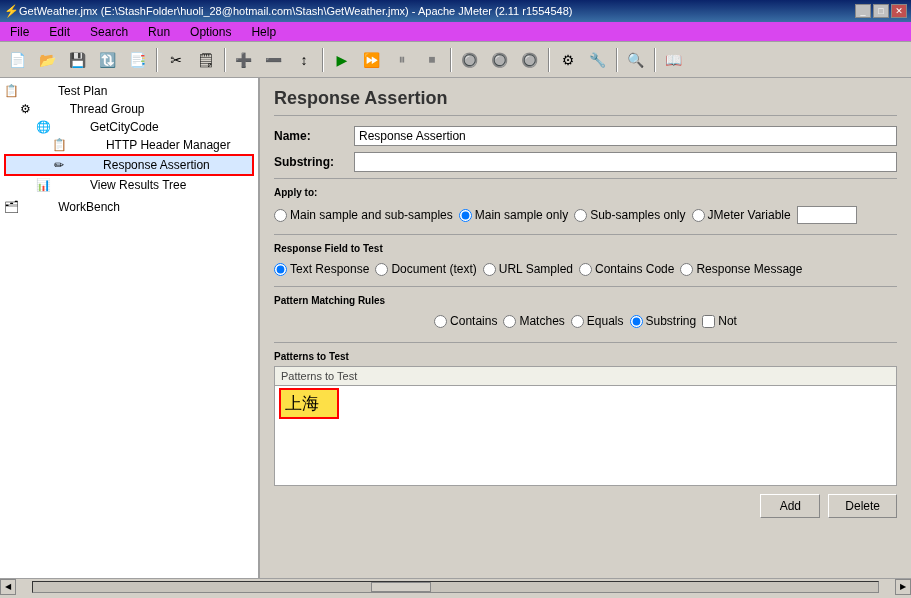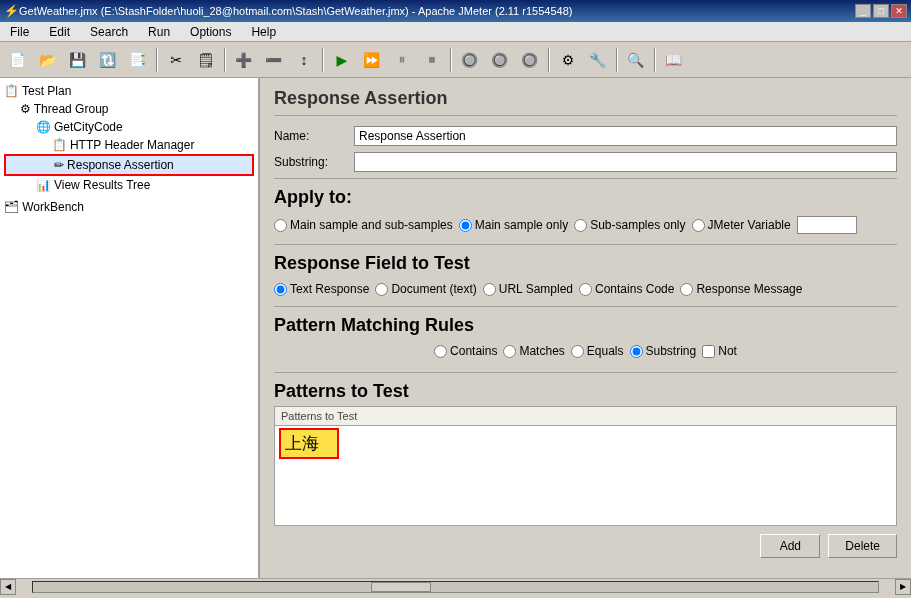--- a/index.html
+++ b/index.html
@@ -30,21 +30,21 @@
       background: #c0c0c0;
       border: 1px solid #888;
       font-size: 9px;
       display: flex; align-items: center; justify-content: center;
       cursor: pointer;
     }
     .title-btn.close { background: #c05050; }
 
     
     .menu-bar {
-      background: #e5e5e5;
+      background: #d946ef;
       height: 20px;
       display: flex;
       align-items: center;
       padding: 0 4px;
       border-bottom: 1px solid #a0a0a0;
       gap: 8px;
     }
     .menu-item {
       padding: 2px 6px;
       font-size: 12px;
@@ -96,21 +96,21 @@
       align-items: center;
       padding: 2px 0;
       cursor: pointer;
       white-space: nowrap;
     }
     .tree-item.selected {
       background: #d6e8ff;
       border: 2px solid red;
     }
     .tree-icon { margin-right: 3px; font-size: 12px; }
-    .tree-label { font-size: 12px; }
+    .tree-label { font-size: 12px; margin-left: 36px; }
     .indent-1 { padding-left: 16px; }
     .indent-2 { padding-left: 32px; }
     .indent-3 { padding-left: 48px; }
 
     
     .content-panel {
       flex: 1;
       background: #d4d0c8;
       padding: 10px 14px;
       overflow: auto;
@@ -122,35 +122,35 @@
       margin-bottom: 10px;
       border-bottom: 1px solid #a0a0a0;
       padding-bottom: 6px;
     }
     .field-row {
       display: flex;
       align-items: center;
       margin-bottom: 6px;
     }
     .field-label {
-      font-weight: normal;
+      font-weight: bold;
       min-width: 80px;
       font-size: 12px;
     }
     .field-input {
       flex: 1;
       border: 1px solid #888;
       background: white;
       height: 20px;
       padding: 0 4px;
       font-size: 12px;
     }
     .section-label {
       font-weight: bold;
-      font-size: 18px;
+      font-size: 10px;
       margin: 8px 0 4px 0;
     }
     .radio-group {
       display: flex;
       align-items: center;
       gap: 6px;
       flex-wrap: wrap;
       padding: 4px 0;
     }
     .radio-option {

